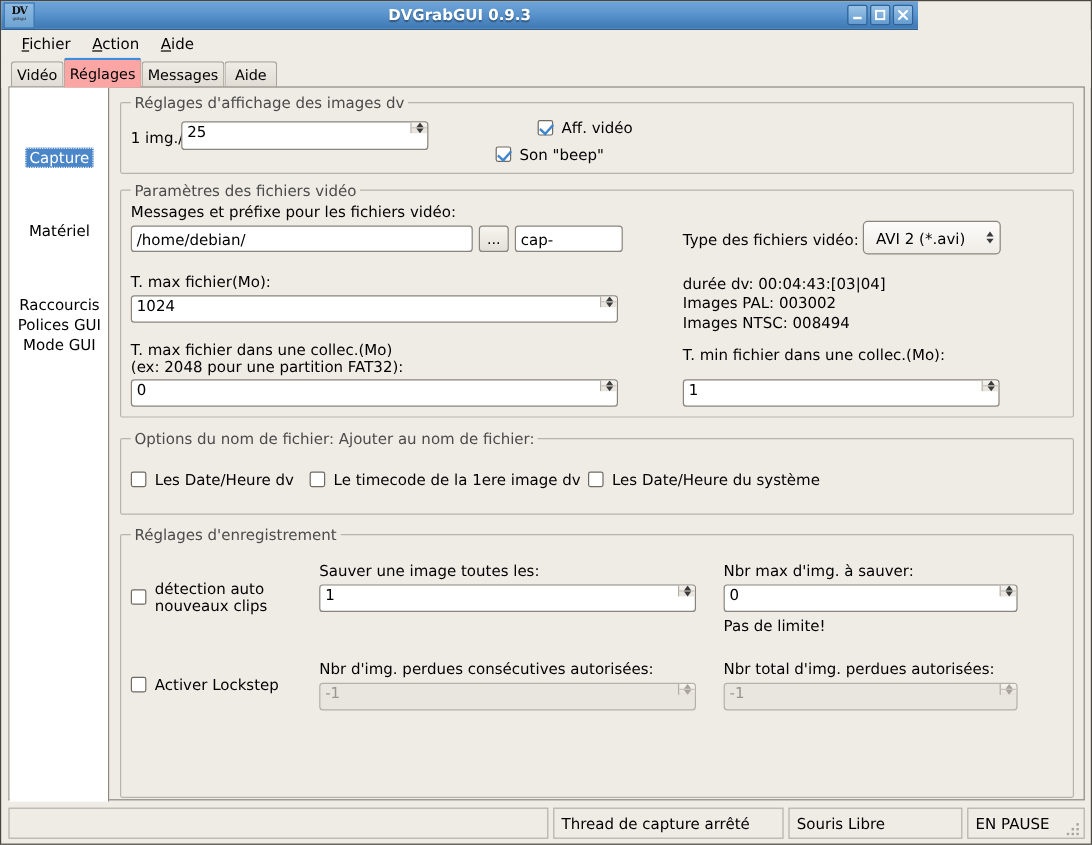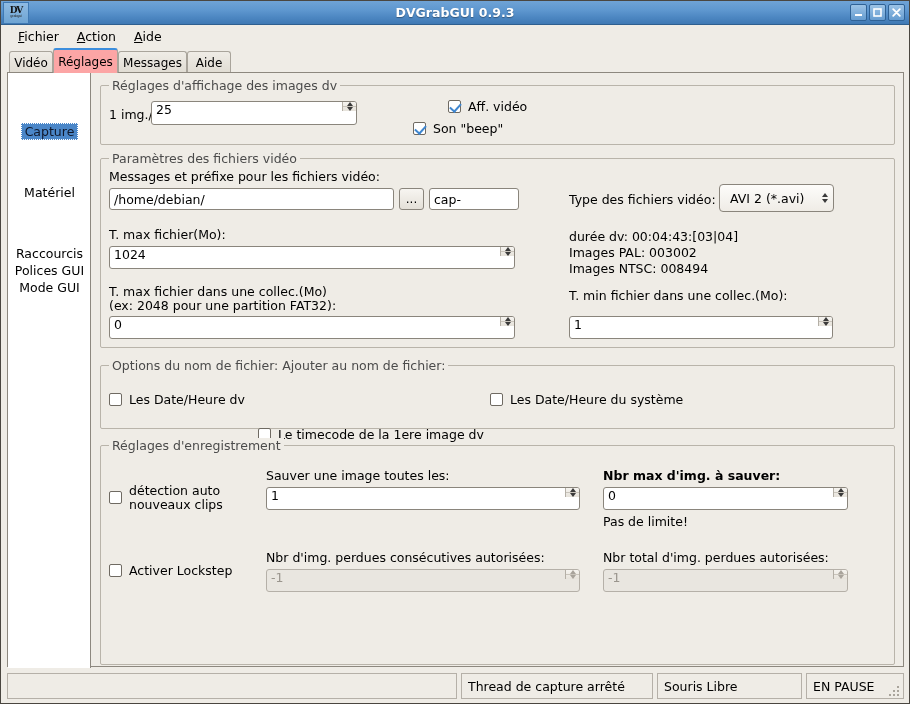--- a/index.html
+++ b/index.html
@@ -17,21 +17,21 @@
   .window {
     position: absolute; left: 0; top: 0;
     width: 910px; height: 704px;
     border: 1px solid #4a4640;
     background: #efece6;
   }
 
   
   .titlebar {
     position: absolute; left: 0; top: 0;
-    width: 908px; height: 24px;
+    width: 764px; height: 24px;
     background: linear-gradient(to bottom, #6fa3d6 0%, #5e97cf 40%, #4d87c2 70%, #3f79b4 100%);
     border-bottom: 1px solid #2e5f8f;
     display: flex; align-items: center;
   }
   .app-icon {
     width: 26px; height: 22px; margin-left: 2px;
     background: linear-gradient(to bottom,#8fbbe3,#6ea4d3);
     border: 1px solid #3f79b4;
     display:flex; flex-direction:column; align-items:center; justify-content:center;
     line-height: 1;
@@ -120,21 +120,21 @@
     border-right: 1px solid #8d887f;
   }
   .side-item {
     position:absolute; left:0; width: 83px;
     text-align:center;
     font-size: 12.5px;
     color:#000;
   }
   .side-item.selected span {
     background: #4a86c8;
-    color: #0f172a;
+    color: #ffffff;
     outline: 1px dotted #ffffff;
     outline-offset: -1px;
     padding: 1px 4px;
     display:inline-block;
   }
 
   .pane {
     position:absolute; left: 84px; top:0;
     width: 811px; height: 595px;
   }
@@ -451,21 +451,21 @@
       </div>
 
       <div class="group" style="left:8px; top:292px; width:795px; height:64px;">
         <div class="legend">Options du nom de fichier: Ajouter au nom de fichier:</div>
 
         <div class="chk-row" style="left:8px; top:26px;">
           <span class="chk-box"></span>
           <span class="chk-label">Les Date/Heure dv</span>
         </div>
 
-        <div class="chk-row" style="left:157px; top:26px;margin-top:35px;">
+        <div class="chk-row" style="left:157px; top:26px;">
           <span class="chk-box"></span>
           <span class="chk-label">Le timecode de la 1ere image dv</span>
         </div>
 
         <div class="chk-row" style="left:389px; top:26px;">
           <span class="chk-box"></span>
           <span class="chk-label">Les Date/Heure du système</span>
         </div>
       </div>
 
@@ -487,21 +487,21 @@
           <div class="btns">
             <div class="b">
                 <span class="arrow-up"></span>
               </div>
             <div class="b">
                 <span class="arrow-dn"></span>
               </div>
           </div>
         </div>
 
-        <div class="lbl" style="left:502px; top:22px;font-weight:bold;">Nbr max d'img. à sauver:</div>
+        <div class="lbl" style="left:502px; top:22px;">Nbr max d'img. à sauver:</div>
 
         <div class="spin" style="left:502px; top:41px; width:245px; height:23px;">
           <div class="val">0</div>
           <div class="btns">
             <div class="b">
                 <span class="arrow-up"></span>
               </div>
             <div class="b">
                 <span class="arrow-dn"></span>
               </div>

